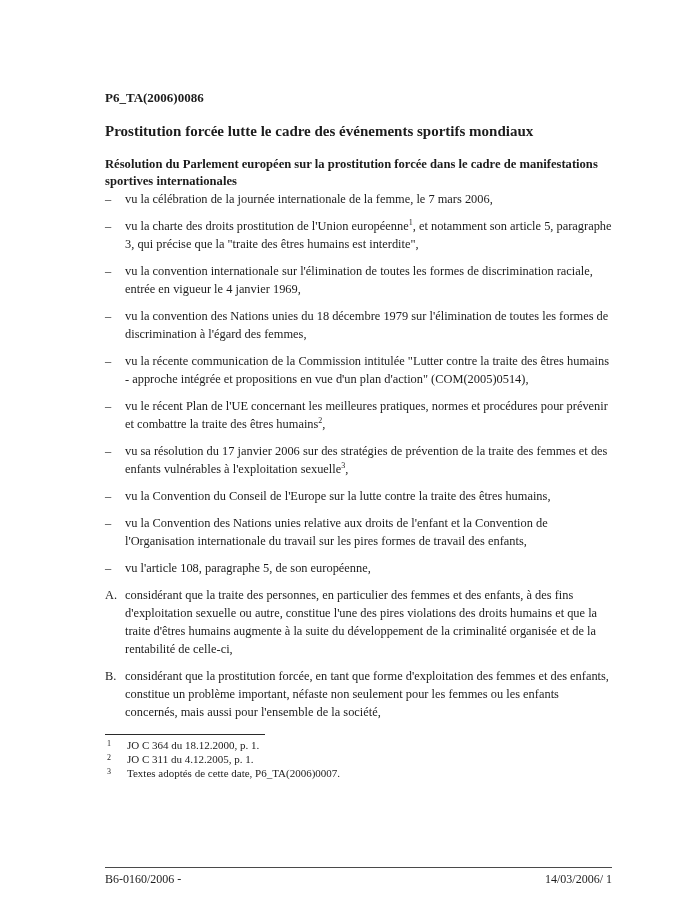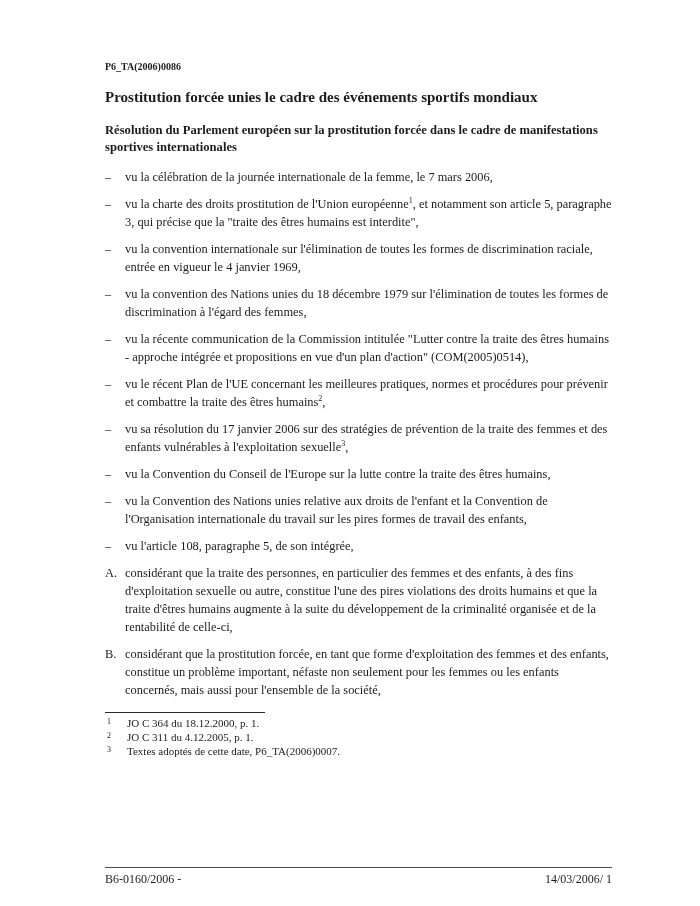--- a/index.html
+++ b/index.html
@@ -10,36 +10,36 @@
     color: #1c1c1c;
     position: relative;
     overflow: hidden;
   }
   .page {
     position: absolute;
     left: 105px; right: 88px; top: 0; bottom: 0;
   }
   .doc-number {
     font-weight: bold;
-    font-size: 10px;
-    margin-top: 61px;
+    font-size: 13px;
+    margin-top: 90px;
     margin-bottom: 0;
   }
   .doc-title {
     font-weight: bold;
     font-size: 15px;
     margin-top: 17px;
     margin-bottom: 0;
   }
   .doc-subtitle {
     font-weight: bold;
     font-size: 12.6px;
     line-height: 17px;
     margin-top: 16px;
-    margin-bottom: 12px;
+    margin-bottom: 0;
   }
   .intro {
     font-style: italic;
     font-size: 12.4px;
     margin-top: 54px;
     margin-bottom: 17px;
   }
   .para {
     display: flex;
     font-size: 12.4px;
@@ -92,21 +92,21 @@
     gap: 11px;
   }
 </style>
 </head>
 <body>
 
 <div class="page">
 
   <p class="doc-number">P6_TA(2006)0086</p>
 
-  <p class="doc-title">Prostitution forcée unies le cadre des événements sportifs mondiaux</p>
+  <p class="doc-title">Prostitution forcée lutte le cadre des événements sportifs mondiaux</p>
 
   <p class="doc-subtitle">Résolution du Parlement européen sur la prostitution forcée dans le cadre de manifestations sportives internationales</p>
 
 
   <div>
 
       <div class="para">
         <span class="marker">–</span>
         <span class="text"><span>vu la célébration de la journée internationale de la femme, le 7 mars 2006,</span></span>
       </div>
@@ -146,21 +146,21 @@
         <span class="text"><span>vu la Convention du Conseil de l'Europe sur la lutte contre la traite des êtres humains,</span></span>
       </div>
 
       <div class="para">
         <span class="marker">–</span>
         <span class="text"><span>vu la Convention des Nations unies relative aux droits de l'enfant et la Convention de l'Organisation internationale du travail sur les pires formes de travail des enfants,</span></span>
       </div>
 
       <div class="para">
         <span class="marker">–</span>
-        <span class="text"><span>vu l'article 108, paragraphe 5, de son intégrée,</span></span>
+        <span class="text"><span>vu l'article 108, paragraphe 5, de son européenne,</span></span>
       </div>
     </div>
 
   <div>
 
       <div class="para">
         <span class="marker">A.</span>
         <span class="text"><span>considérant que la traite des personnes, en particulier des femmes et des enfants, à des fins d'exploitation sexuelle ou autre, constitue l'une des pires violations des droits humains et que la traite d'êtres humains augmente à la suite du développement de la criminalité organisée et de la rentabilité de celle-ci,</span></span>
       </div>
 

